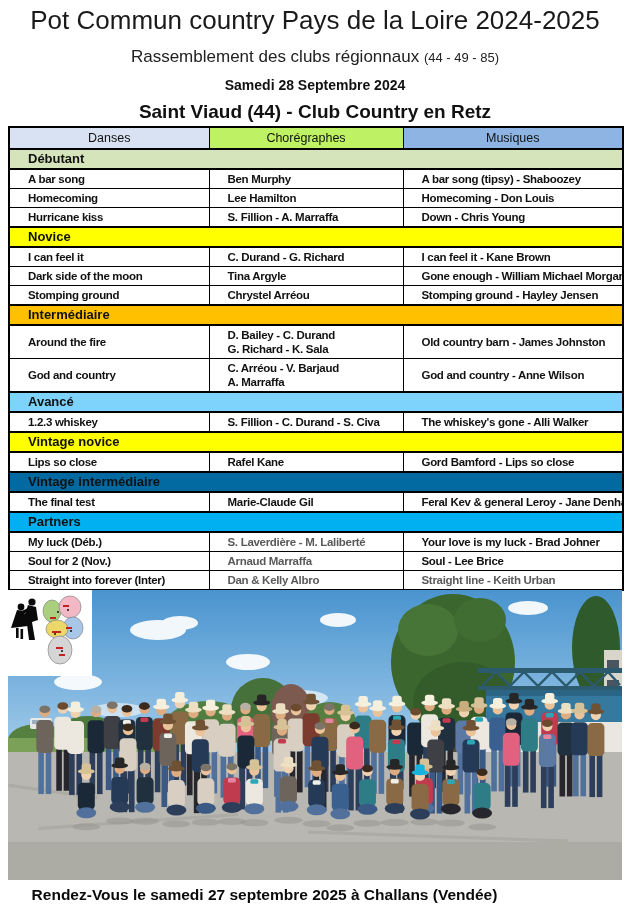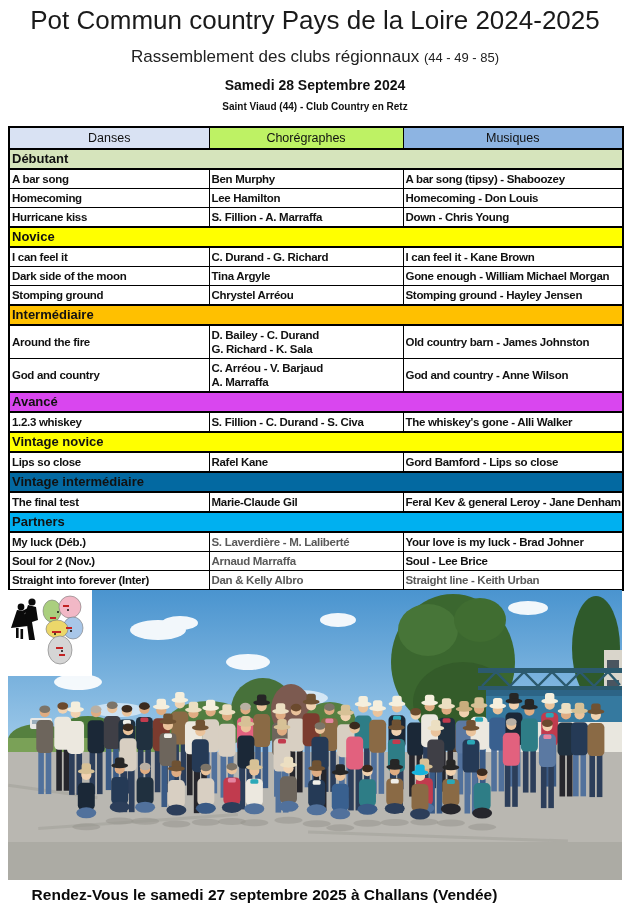--- a/index.html
+++ b/index.html
@@ -4,26 +4,26 @@
 <style>
   html,body{margin:0;padding:0;background:#fff;}
   .page{position:relative;width:630px;height:916px;background:#fff;overflow:hidden;
         font-family:"Liberation Sans",sans-serif;color:#111;}
   
   .hdr{position:absolute;top:0;left:0;width:630px;text-align:center;}
   .title{font-size:26px;font-weight:400;margin-top:5px;color:#1a1a1a;}
   .sub{font-size:17px;margin-top:11px;color:#222;}
   .sub .note{font-size:13px;}
   .dateline{font-size:14px;font-weight:bold;margin-top:10px;}
-  .venueline{font-size:10px;font-weight:bold;margin-top:8px;}
+  .venueline{font-size:19px;font-weight:bold;margin-top:8px;}
   
   table.program{position:absolute;top:126px;left:8px;width:614px;border-collapse:collapse;
         table-layout:fixed;border:2px solid #000;}
   .program th,.program td{border:1px solid #000;vertical-align:middle;
-        padding:2px 2px;line-height:14px;overflow:hidden;}
+        padding:2px 18px;line-height:14px;overflow:hidden;}
   .program thead th{font-weight:400;font-size:12.5px;height:16px;}
   .program tr.section td{font-weight:bold;font-size:13px;line-height:14px;
         border-top:2px solid #000;border-bottom:2px solid #000;}
   .program td.cell{font-weight:bold;font-size:11.5px;letter-spacing:-0.3px;white-space:nowrap;background:#fff;}
   .program td.muted{color:var(--muted,#595959);}
   
   .photo{position:absolute;top:590px;left:8px;width:614px;height:290px;}
   
   .footer{position:absolute;top:886px;left:0;width:529px;text-align:center;
         font-size:15.5px;font-weight:bold;color:#0a0a0a;}
@@ -100,21 +100,21 @@
           <td class="cell">Around the fire</td>
           <td class="cell">D. Bailey - C. Durand<br>G. Richard - K. Sala</td>
           <td class="cell">Old country barn - James Johnston</td>
         </tr>
         <tr>
           <td class="cell">God and country</td>
           <td class="cell">C. Arréou - V. Barjaud<br>A. Marraffa</td>
           <td class="cell">God and country - Anne Wilson</td>
         </tr>
         <tr class="section">
-          <td colspan="3" style="background: #d946ef;">Avancé</td>
+          <td colspan="3" style="background: #7dd3fc;">Avancé</td>
         </tr>
         <tr>
           <td class="cell">1.2.3 whiskey</td>
           <td class="cell">S. Fillion - C. Durand - S. Civa</td>
           <td class="cell">The whiskey's gone - Alli Walker</td>
         </tr>
         <tr class="section">
           <td colspan="3" style="background: rgb(255, 255, 0);">Vintage novice</td>
         </tr>
         <tr>

